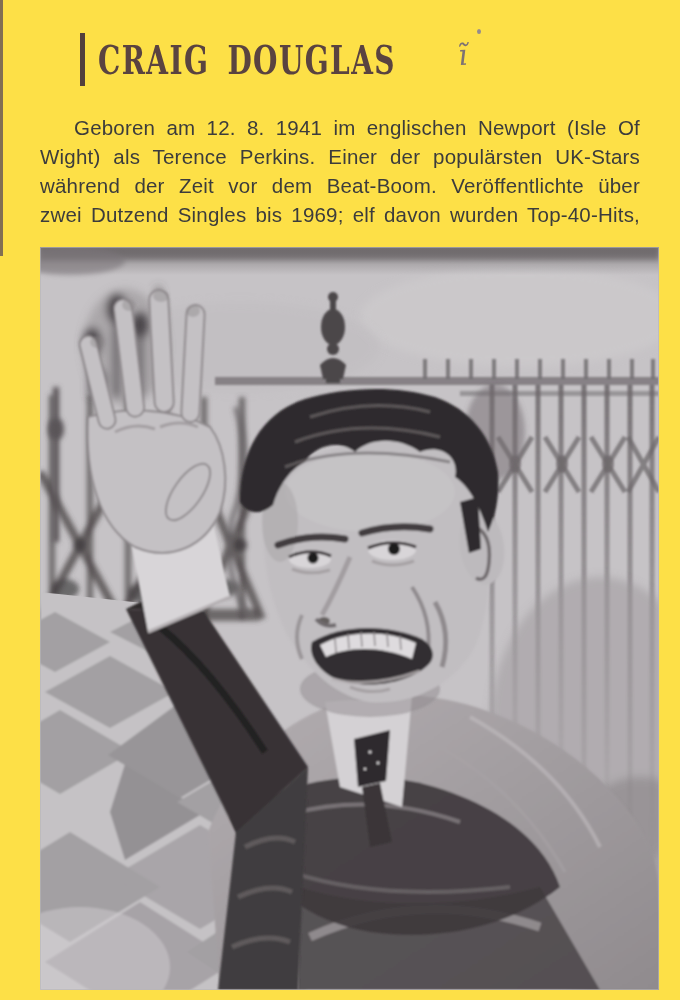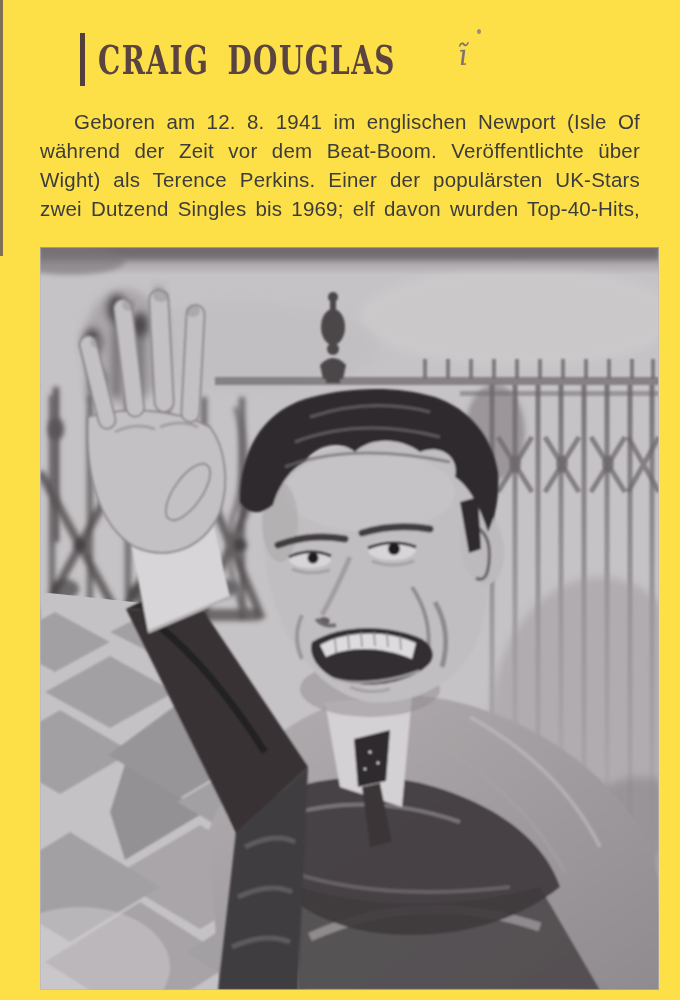--- a/index.html
+++ b/index.html
@@ -7,21 +7,21 @@
         font-family:"Liberation Sans",sans-serif;}
   .left-edge-line{position:absolute;left:0;top:0;width:3px;height:256px;background:#6c5a55;opacity:.85;}
   .heading{position:absolute;left:80px;top:33px;display:flex;align-items:center;}
   .heading-bar{display:block;width:5px;height:53px;background:#53403c;margin-right:13px;}
   .title{margin:0;font-family:"DejaVu Serif",serif;font-weight:700;font-size:40px;line-height:1;
          color:#5a4340;letter-spacing:2px;word-spacing:10px;transform:scaleX(.70);
          transform-origin:0 50%;white-space:nowrap;}
   .stray{position:absolute;left:458px;top:38px;font-family:"DejaVu Serif",serif;font-style:italic;
          font-size:29px;color:#7d7173;transform:rotate(-4deg);}
   .stray-dot{position:absolute;left:477px;top:29px;width:4px;height:5px;background:#948b8d;border-radius:50%;}
-  .intro{position:absolute;left:40px;top:107px;width:600px;color:#3c3c3c;font-size:20.5px;
+  .intro{position:absolute;left:40px;top:113px;width:600px;color:#3c3c3c;font-size:20.5px;
          line-height:29px;letter-spacing:.2px;}
   .intro p{margin:0;text-align:justify;text-align-last:justify;}
   .intro p.indent{padding-left:34px;}
   .photo{position:absolute;left:40px;top:247px;width:619px;height:743px;margin:0;}
   .photo svg{display:block;width:100%;height:100%;}
 </style>
 </head>
 <body>
 
 <div class="page">
@@ -31,22 +31,22 @@
   <header class="heading">
     <span class="heading-bar"></span>
     <h1 class="title">CRAIG DOUGLAS</h1>
   </header>
 
   <div class="stray">ĩ</div>
   <div class="stray-dot"></div>
 
   <section class="intro">
     <p class="indent">Geboren am 12. 8. 1941 im englischen Newport (Isle Of</p>
+    <p>Wight) als Terence Perkins. Einer der populärsten UK-Stars</p>
     <p>während der Zeit vor dem Beat-Boom. Veröffentlichte über</p>
-    <p>Wight) als Terence Perkins. Einer der populärsten UK-Stars</p>
     <p>zwei Dutzend Singles bis 1969; elf davon wurden Top-40-Hits,</p>
   </section>
 
   <figure class="photo">
     <svg viewBox="0 0 619 743" preserveAspectRatio="none" xmlns="http://www.w3.org/2000/svg">
       <defs>
         <filter id="b1" x="-20%" y="-20%" width="140%" height="140%">
             <feGaussianBlur stdDeviation="1.1"></feGaussianBlur>
           </filter>
         <filter id="b2" x="-30%" y="-30%" width="160%" height="160%">

